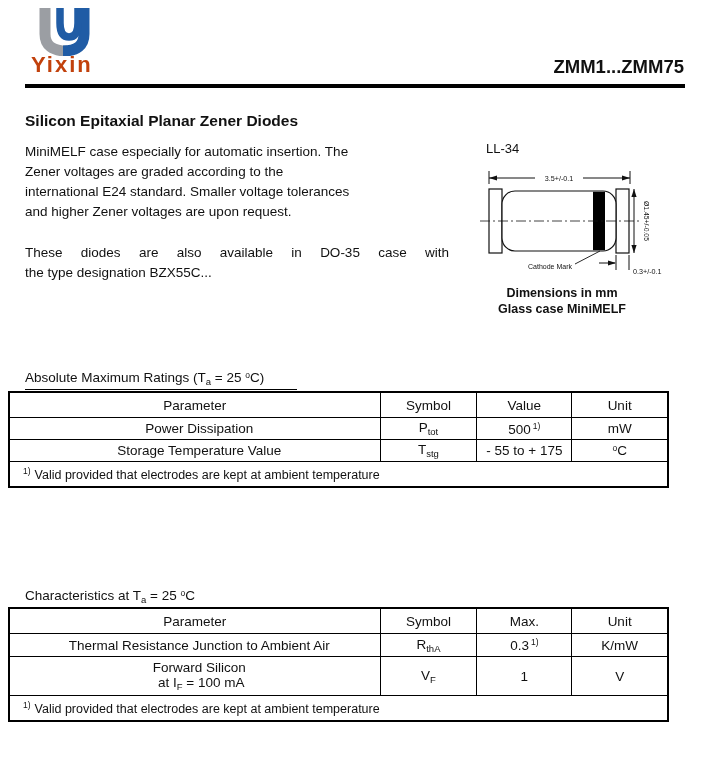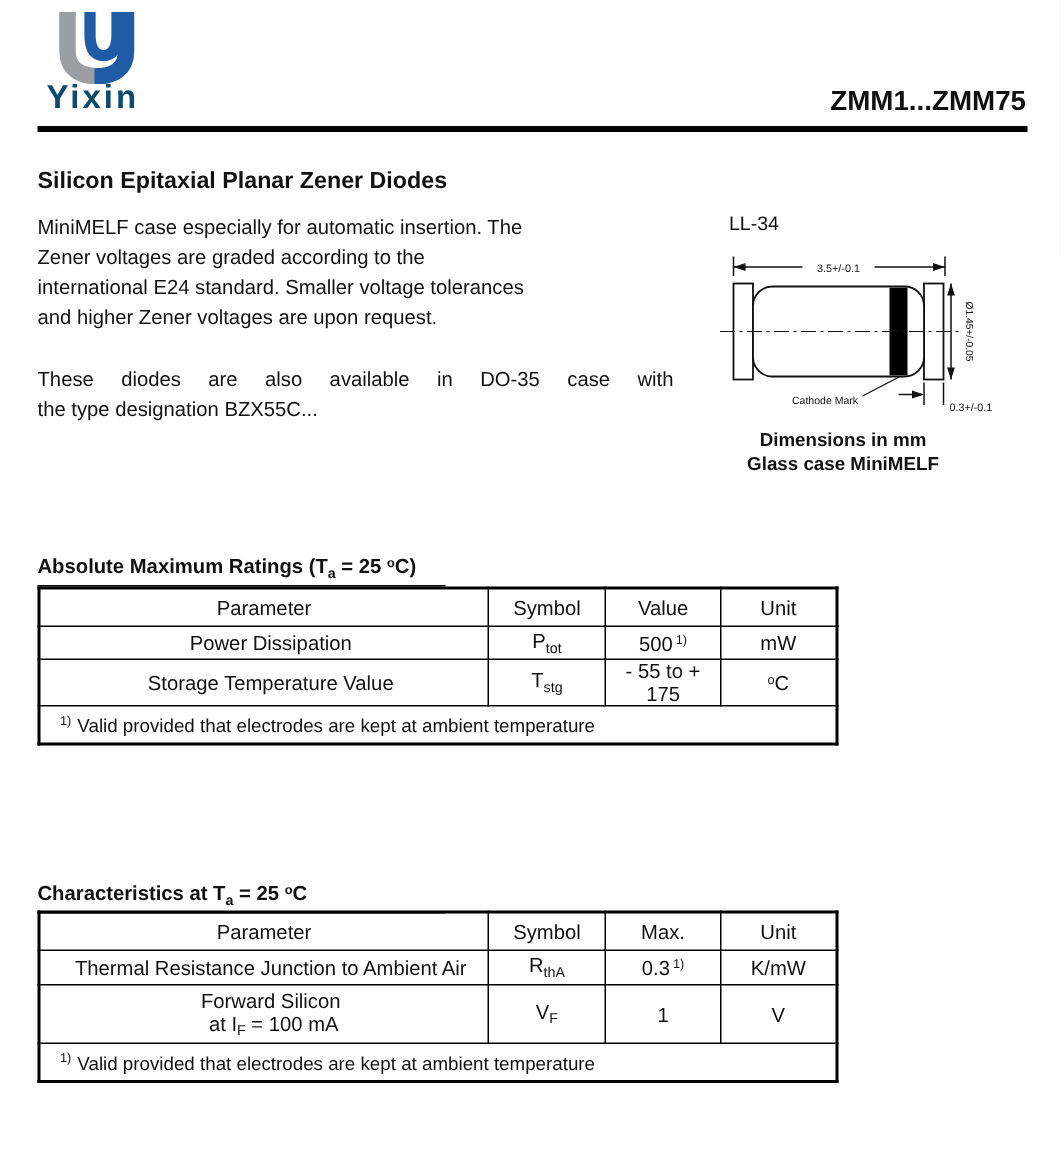--- a/index.html
+++ b/index.html
@@ -4,40 +4,40 @@
 <style>
   html,body { margin:0; padding:0; background:#e8e8e8; }
   .page {
     position:relative; width:707px; height:768px; background:#ffffff;
     font-family:"Liberation Sans", sans-serif; color:#111; overflow:hidden;
     margin:0 auto;
   }
   
   .logo-svg { position:absolute; left:33px; top:6px; }
   .logo-word { position:absolute; left:31px; top:52px; font-size:22px; font-weight:bold;
-               color:#0c4a6e; letter-spacing:2px; }
+               color:#c2410c; letter-spacing:2px; }
   .doc-title { position:absolute; right:23px; top:56px; font-size:18.5px; font-weight:bold; }
   .header-rule { position:absolute; left:25px; top:84px; width:660px; height:4px; background:#000; }
   
   .heading { position:absolute; left:25px; top:112px; font-size:15.5px; font-weight:bold; margin:0; }
   .para { position:absolute; left:25px; font-size:13.5px; line-height:20px; }
   .para1 { top:142px; width:380px; }
   .para2 { top:243px; width:424px; }
   .jline { text-align:justify; text-align-last:justify; }
   
   .case-name { position:absolute; left:486px; top:141px; font-size:13px; }
   .diagram { position:absolute; left:478px; top:158px; }
   .caption { position:absolute; left:478px; top:285px; width:168px; text-align:center;
              font-size:12.5px; font-weight:bold; line-height:16px; }
   
-  .tbl-title { position:absolute; left:25px; width:272px; font-size:13.5px; font-weight:bold;
+  .tbl-title { position:absolute; left:25px; width:272px; font-size:13.5px; font-weight:normal;
                border-bottom:1.5px solid #000; padding-bottom:2px; }
   .t1-title { top:370px; }
   .t2-title { top:588px; }
-  .dtable { position:absolute; left:25px; width:534px; border-collapse:collapse;
+  .dtable { position:absolute; left:8px; width:661px; border-collapse:collapse;
             table-layout:fixed; font-size:13.5px; border:2px solid #000; }
   .t1 { top:391px; }
   .t2 { top:607px; }
   .dtable th, .dtable td { border:1px solid #000; vertical-align:middle; padding:0; }
   .dtable th { font-weight:normal; text-align:center; height:24px; }
   .t1 td { height:21px; }
   .t2 .r1 td { height:22px; }
   .t2 .r2 td { height:38px; }
   td.param { text-align:center; padding-left:9px; }
   td.c { text-align:center; }

